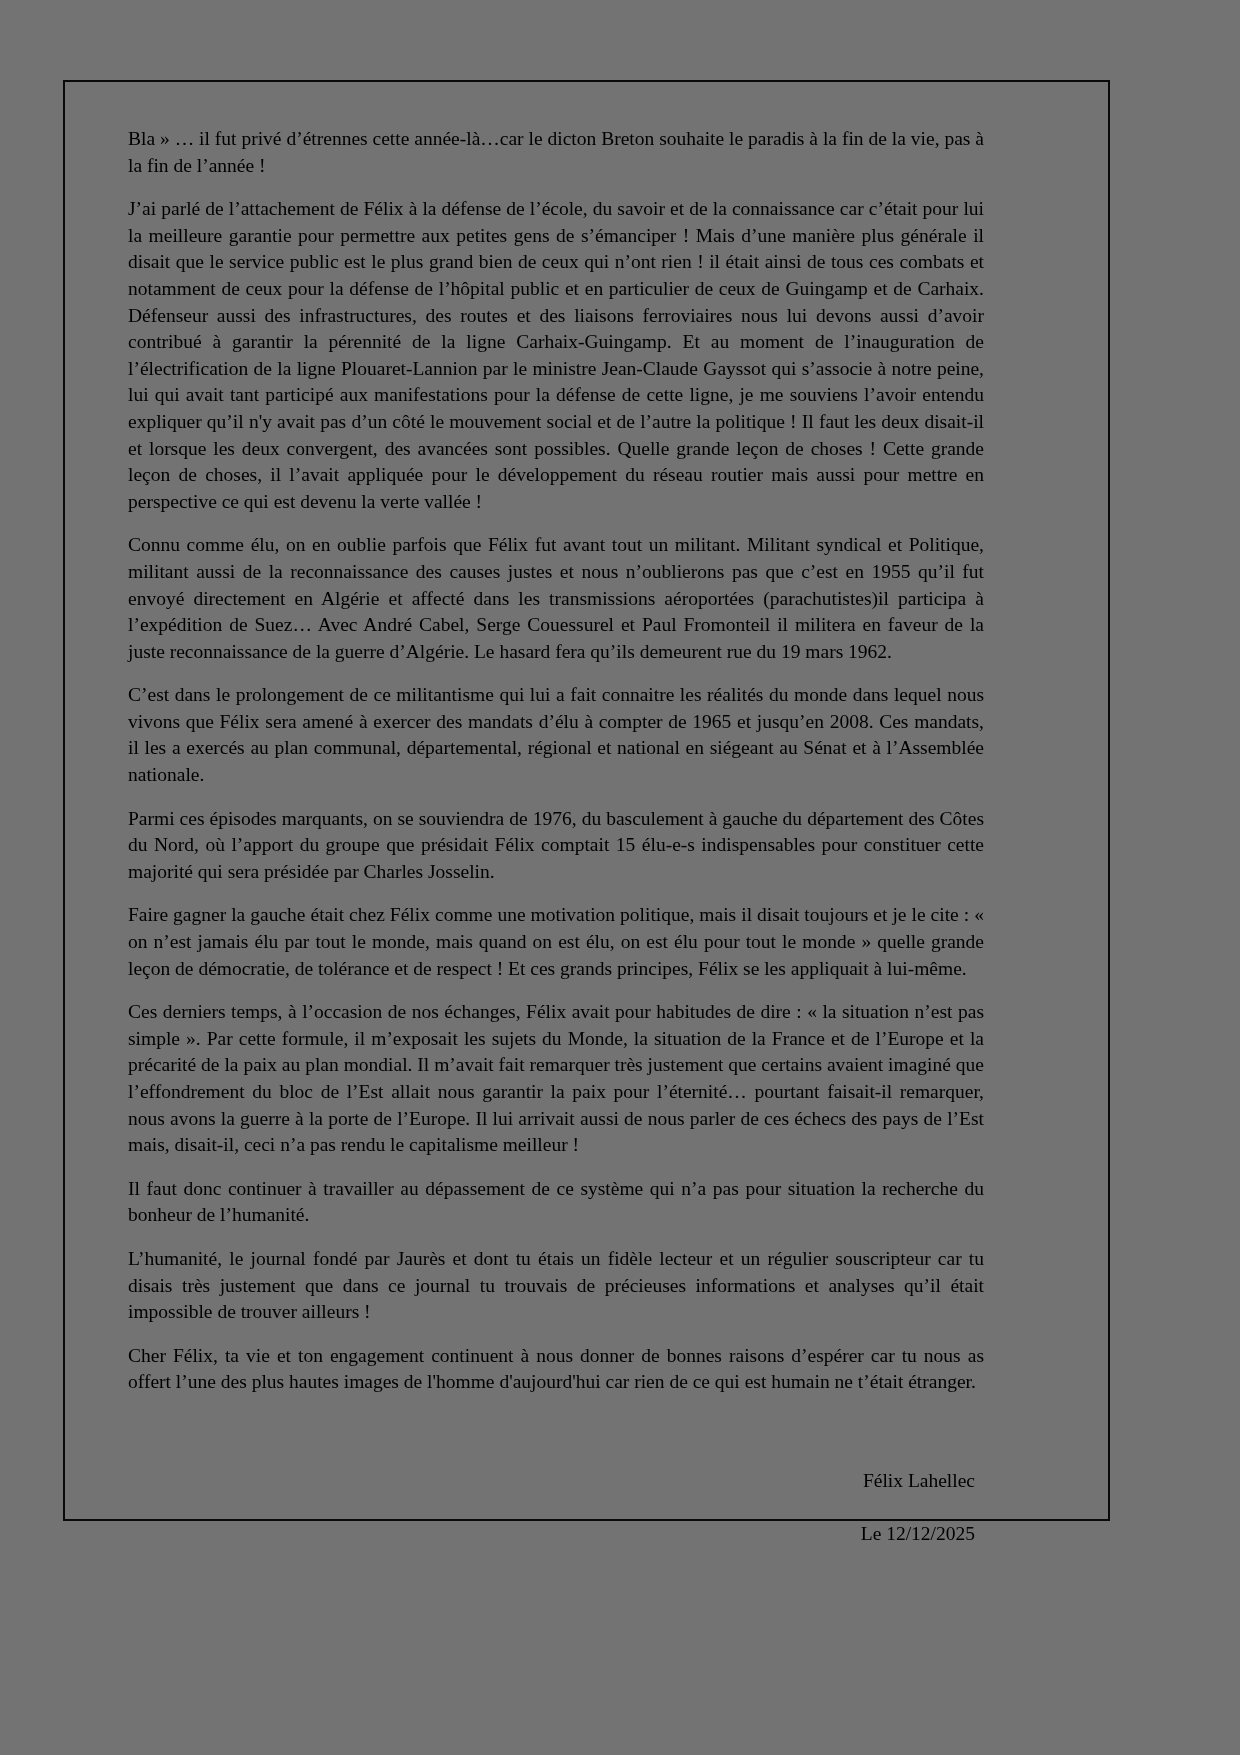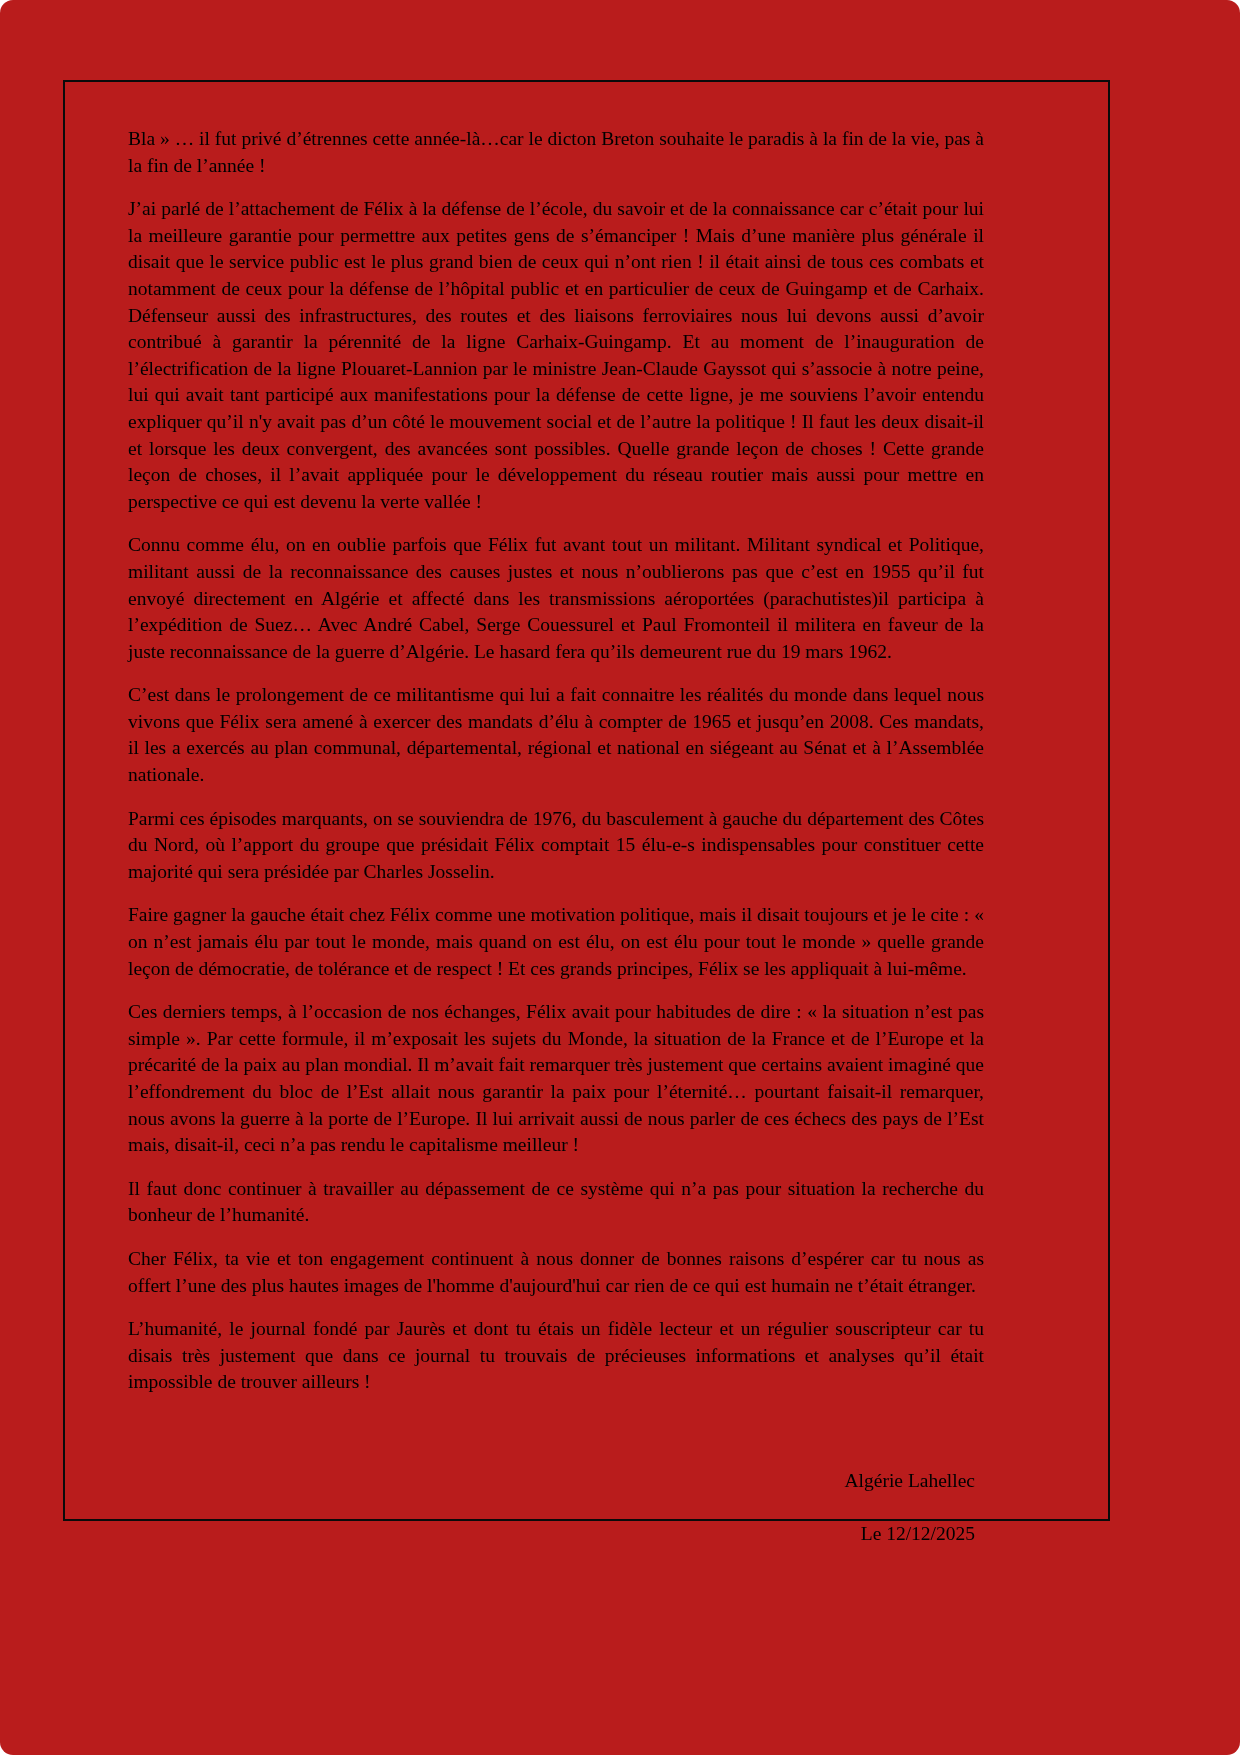--- a/index.html
+++ b/index.html
@@ -4,24 +4,23 @@
 <style>
   html, body {
     margin: 0;
     padding: 0;
     background: #ffffff;
   }
   .page {
     position: relative;
     width: 1240px;
     height: 1755px;
-    background: #b91c1c;
+    background: #737373;
     box-sizing: border-box;
     overflow: hidden;
-    border-radius: 13px;
   }
   
   .page-frame {
     position: absolute;
     left: 63px;
     top: 80px;
     width: 1047px;
     height: 1441px;
     border: 2px solid #0a0a0a;
     box-sizing: border-box;
@@ -67,22 +66,22 @@
   <div class="content">
 
     <p class="para">Bla » … il fut privé d’étrennes cette année-là…car le dicton Breton souhaite le paradis à la fin de la vie, pas à la fin de l’année !</p>
     <p class="para">J’ai parlé de l’attachement de Félix à la défense de l’école, du savoir et de la connaissance car c’était pour lui la meilleure garantie pour permettre aux petites gens de s’émanciper ! Mais d’une manière plus générale il disait que le service public est le plus grand bien de ceux qui n’ont rien ! il était ainsi de tous ces combats et notamment de ceux pour la défense de l’hôpital public et en particulier de ceux de Guingamp et de Carhaix. Défenseur aussi des infrastructures, des routes et des liaisons ferroviaires nous lui devons aussi d’avoir contribué à garantir la pérennité de la ligne Carhaix-Guingamp. Et  au moment de l’inauguration de l’électrification de la ligne Plouaret-Lannion par le ministre Jean-Claude Gayssot qui s’associe à notre peine, lui qui avait tant participé aux manifestations pour la défense de cette ligne, je me souviens l’avoir entendu expliquer qu’il n'y avait pas d’un côté le mouvement social et de l’autre la politique ! Il faut les deux disait-il et lorsque les deux convergent, des avancées sont possibles. Quelle grande leçon de choses ! Cette grande leçon de choses, il l’avait appliquée pour le développement du réseau routier mais aussi pour mettre en perspective ce qui est devenu la verte vallée !</p>
     <p class="para">Connu comme élu, on en oublie parfois que Félix fut avant tout un militant. Militant syndical et Politique, militant aussi de la reconnaissance des causes justes et nous n’oublierons pas que c’est en 1955 qu’il fut envoyé directement en Algérie et affecté dans les transmissions aéroportées (parachutistes)il participa à l’expédition de Suez…  Avec André Cabel, Serge Couessurel et Paul Fromonteil il militera en faveur de la juste reconnaissance de la guerre d’Algérie. Le hasard fera qu’ils demeurent rue du 19 mars 1962.</p>
     <p class="para">C’est dans le prolongement de ce militantisme qui lui a fait connaitre les réalités du monde dans lequel nous vivons que Félix sera amené à exercer des mandats d’élu à compter de 1965 et jusqu’en 2008. Ces mandats, il les a exercés au plan communal, départemental, régional et national en siégeant au Sénat et à l’Assemblée nationale.</p>
     <p class="para">Parmi ces épisodes marquants, on se souviendra de 1976, du basculement à gauche du département des Côtes du Nord, où l’apport du groupe que présidait Félix comptait 15 élu-e-s indispensables pour constituer cette majorité qui sera présidée par Charles Josselin.</p>
     <p class="para">Faire gagner la gauche était chez Félix comme une motivation politique, mais il disait toujours et je le cite : « on n’est jamais élu par tout le monde, mais quand on est élu, on est élu pour tout le monde » quelle grande leçon de démocratie, de tolérance et de respect ! Et ces grands principes, Félix se les appliquait à lui-même.</p>
     <p class="para">Ces derniers temps, à l’occasion de nos échanges, Félix avait pour habitudes de dire : « la situation n’est pas simple ». Par cette formule, il m’exposait les sujets du Monde, la situation de la France et de l’Europe et la précarité de la paix au plan mondial. Il m’avait fait remarquer très justement que certains avaient imaginé que l’effondrement du bloc de l’Est allait nous garantir la paix pour l’éternité… pourtant faisait-il remarquer, nous avons la guerre à la porte de l’Europe. Il lui arrivait aussi de nous parler de ces échecs des pays de l’Est mais, disait-il, ceci n’a pas rendu le capitalisme meilleur !</p>
     <p class="para">Il faut donc continuer à travailler au dépassement de ce système qui n’a pas pour situation la recherche du bonheur de l’humanité.</p>
+    <p class="para">L’humanité, le journal fondé par Jaurès et dont tu étais un fidèle lecteur et un régulier souscripteur car tu disais très justement que dans ce journal tu trouvais de précieuses informations et analyses qu’il était impossible de trouver ailleurs !</p>
     <p class="para">Cher Félix, ta vie et ton engagement continuent à nous donner de bonnes raisons d’espérer car tu nous as offert l’une des plus hautes images de l'homme d'aujourd'hui car rien de ce qui est humain ne t’était étranger.</p>
-    <p class="para">L’humanité, le journal fondé par Jaurès et dont tu étais un fidèle lecteur et un régulier souscripteur car tu disais très justement que dans ce journal tu trouvais de précieuses informations et analyses qu’il était impossible de trouver ailleurs !</p>
 
     <div class="signature-block">
-      <p class="sig-line">Algérie Lahellec</p>
+      <p class="sig-line">Félix Lahellec</p>
       <p class="sig-line date">Le 12/12/2025</p>
     </div>
 
   </div>
 </div>
 
 </body></html>

